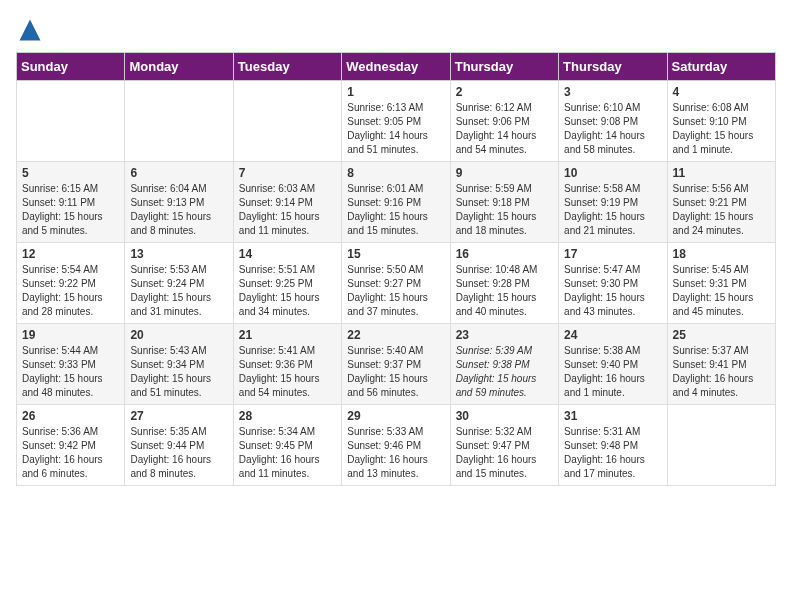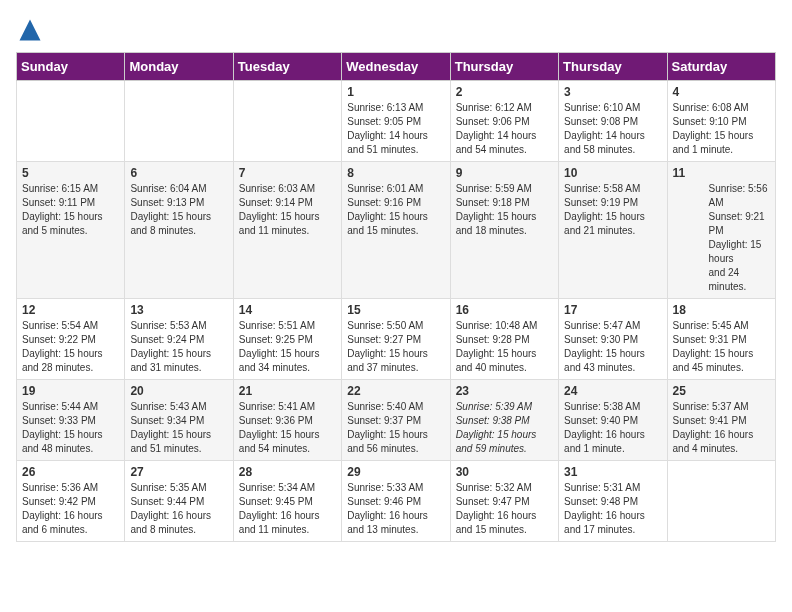--- a/index.html
+++ b/index.html
@@ -200,21 +200,21 @@
         </td>
         <td>
           <span class="day-number">10</span>
           <div class="day-info" style="white-space: pre-line;">Sunrise: 5:58 AM
 Sunset: 9:19 PM
 Daylight: 15 hours
 and 21 minutes.</div>
         </td>
         <td>
           <span class="day-number">11</span>
-          <div class="day-info" style="white-space: pre-line; margin-left: 36px;">Sunrise: 5:56 AM
+          <div class="day-info" style="white-space: pre-line;">Sunrise: 5:56 AM
 Sunset: 9:21 PM
 Daylight: 15 hours
 and 24 minutes.</div>
         </td>
       </tr>
       <tr>
         <td>
           <span class="day-number">12</span>
           <div class="day-info" style="white-space: pre-line;">Sunrise: 5:54 AM
 Sunset: 9:22 PM

